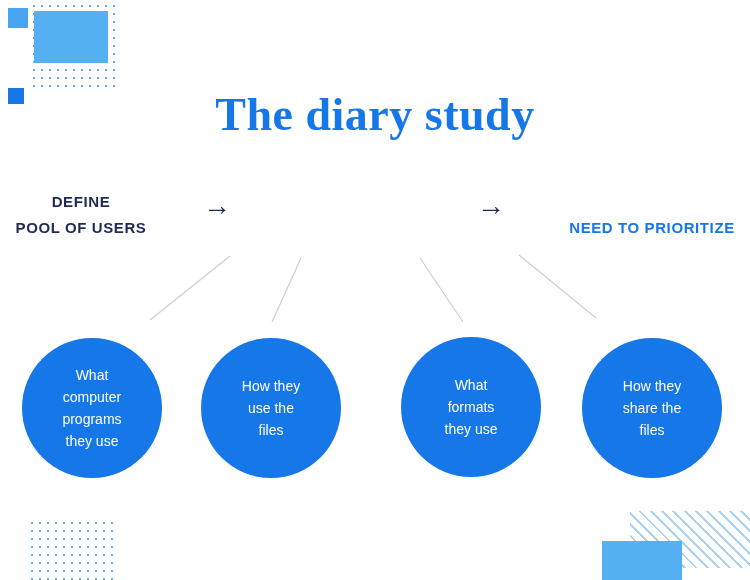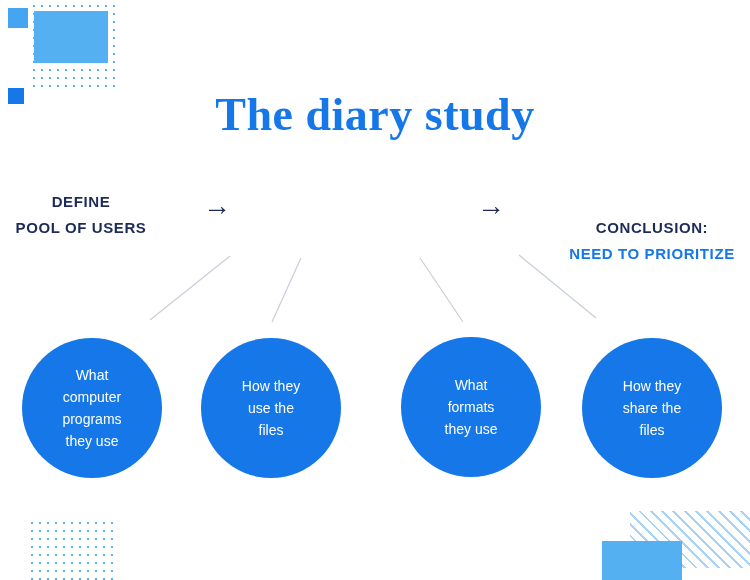--- a/index.html
+++ b/index.html
@@ -93,21 +93,20 @@
   <div class="stripes-br"></div>
   <div class="sq sq-br"></div>
 
   <h1 class="title">The diary study</h1>
 
   <div class="step step-1">DEFINE
 POOL OF USERS</div>
   <div class="arrow arrow-1">→</div>
   <div class="arrow arrow-2">→</div>
   <div class="step step-3">
-    <span>CONCLUSION:</span>
     <span class="accent">NEED TO PRIORITIZE</span>
   </div>
 
   <svg class="connectors" viewBox="0 0 750 580">
     <line x1="230" y1="256" x2="150" y2="320" stroke="#c9ced9" stroke-width="1.2"></line>
     <line x1="301" y1="258" x2="272" y2="322" stroke="#c9ced9" stroke-width="1.2"></line>
     <line x1="420" y1="258" x2="463" y2="322" stroke="#c9ced9" stroke-width="1.2"></line>
     <line x1="519" y1="255" x2="596" y2="318" stroke="#c9ced9" stroke-width="1.2"></line>
   </svg>
 

